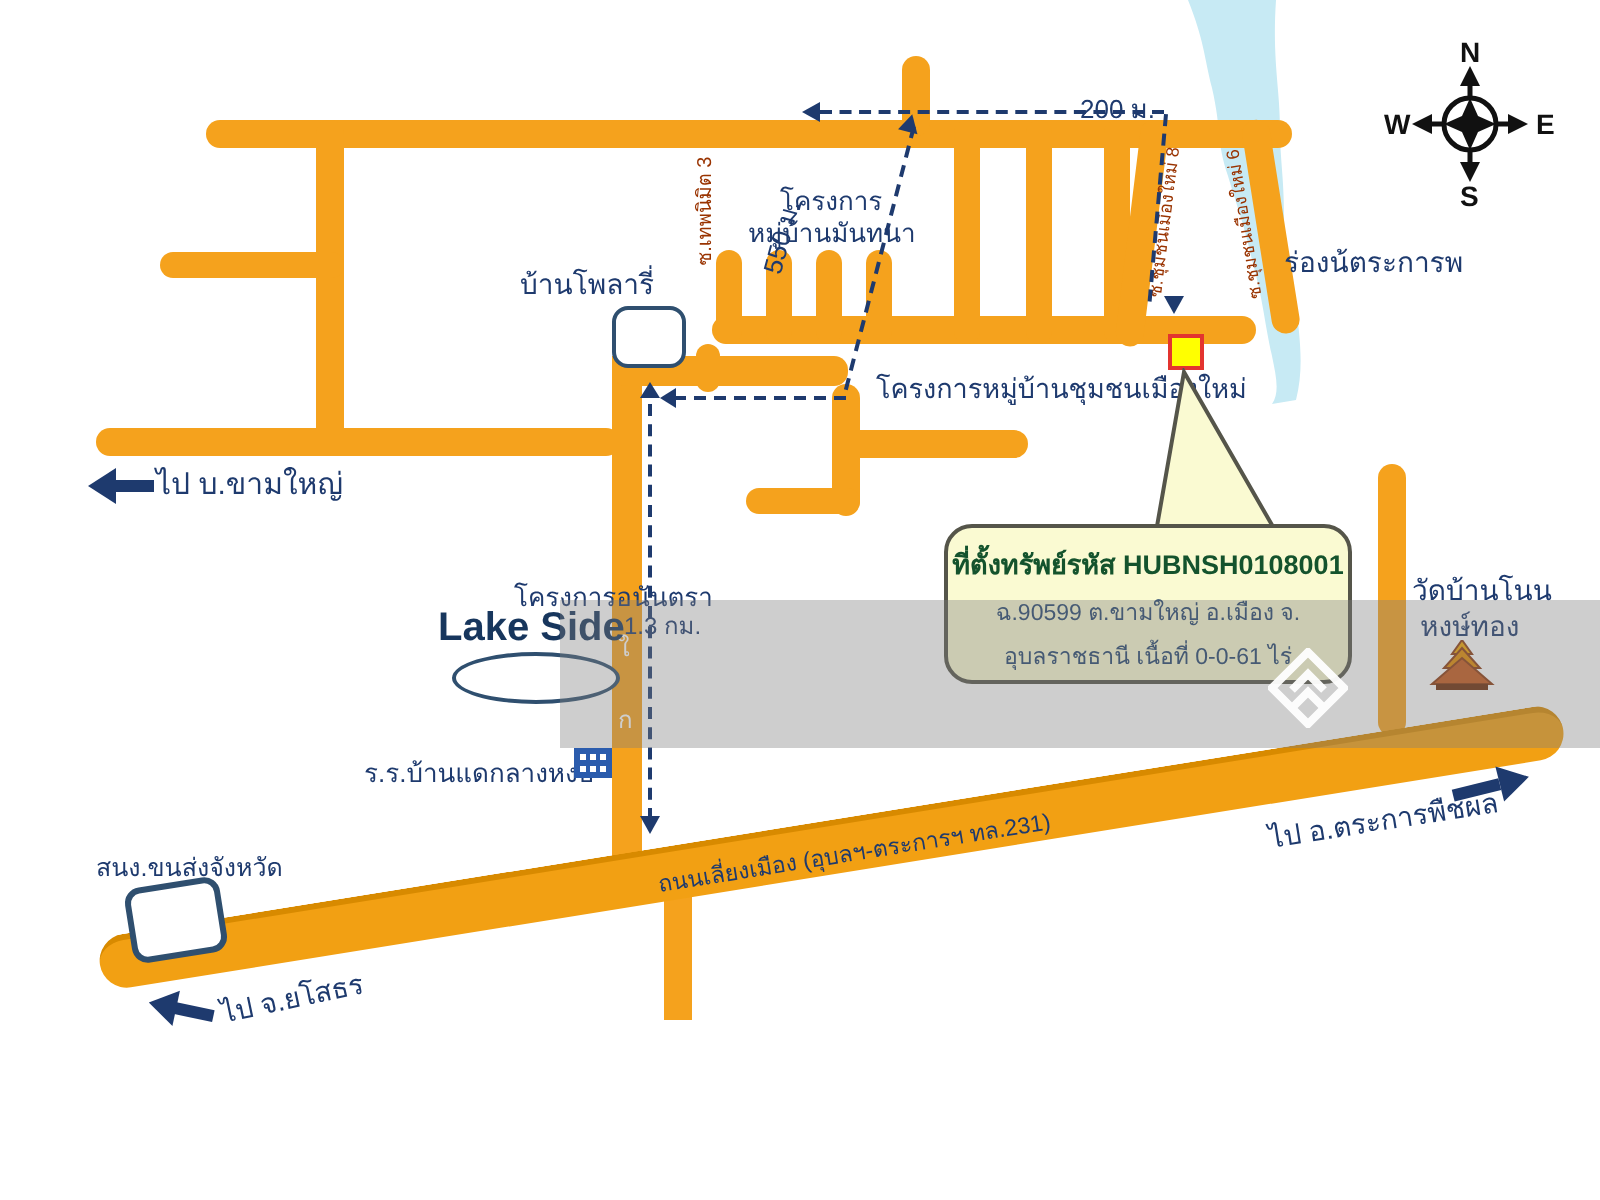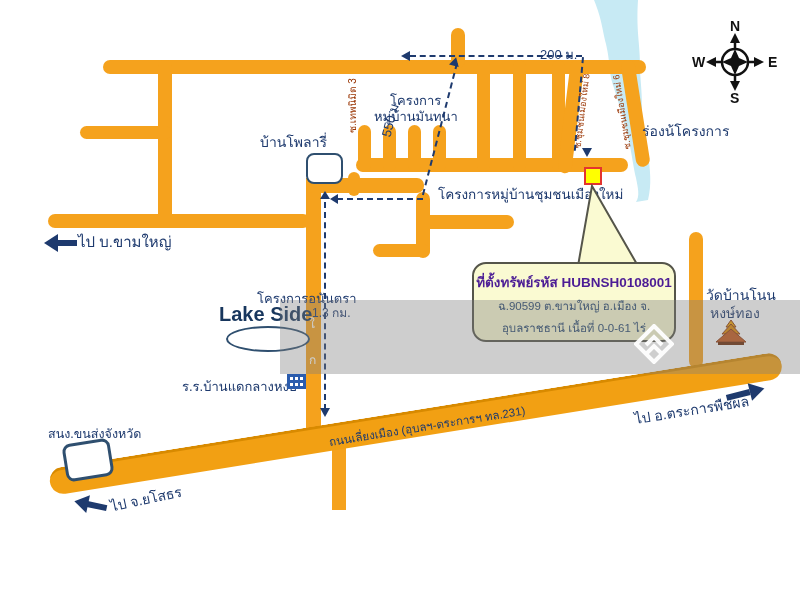--- a/index.html
+++ b/index.html
@@ -11,21 +11,21 @@
   .soi-lbl{position:absolute;color:#993300;font-size:10px;white-space:nowrap;z-index:3;text-align:center;}
   .dash-h{position:absolute;border-top:2px dashed #1E3A6E;z-index:3;}
   .dash-v{position:absolute;border-left:2px dashed #1E3A6E;z-index:3;}
   .tri{position:absolute;width:0;height:0;z-index:3;}
   .box-outline{position:absolute;background:#fff;border:3px solid #2F4F6F;border-radius:8px;z-index:4;}
   .arrow-wrap{position:absolute;z-index:4;}
   .arrow-shaft{position:absolute;background:#1E3A6E;}
   .glyph-white{position:absolute;color:#fff;font-size:12px;z-index:3;}
   .callout{position:absolute;left:472px;top:262px;width:204px;height:80px;background:#FAFAD2;
            border:2px solid #55554a;border-radius:14px;z-index:6;text-align:center;box-sizing:border-box;padding-top:7px;}
-  .callout .l1{font-size:13.5px;font-weight:bold;color:#4c1d95;}
+  .callout .l1{font-size:13.5px;font-weight:bold;color:#14532d;}
   .callout .l2,.callout .l3{font-size:11.5px;color:#24456e;margin-top:4px;}
   .band{position:absolute;left:280px;top:300px;width:520px;height:74px;background:rgba(125,125,125,0.38);z-index:8;}
   .wm-text{position:absolute;left:676px;top:330px;font-size:22px;font-weight:bold;color:rgba(255,255,255,0.95);
            letter-spacing:-0.5px;z-index:9;}
   .compass-letter{position:absolute;font-weight:bold;color:#111;font-size:14px;z-index:4;}
 </style>
 </head>
 <body>
 
 <div id="stage">
@@ -97,21 +97,21 @@
     <div class="tri" style="left:0;top:0;border-top:9px solid transparent;border-bottom:9px solid transparent;border-right:14px solid #1E3A6E;"></div>
     <div class="arrow-shaft" style="left:13px;top:6px;width:20px;height:6px;"></div>
   </div>
 
   <div class="lbl" style="left:260px;top:131px;font-size:14px;">บ้านโพลารี่</div>
   <div class="box-outline" style="left:306px;top:153px;width:33px;height:27px;border-width:2.5px;z-index:4;"></div>
 
   <div class="lbl" style="left:390px;top:90px;font-size:13px;">โครงการ</div>
   <div class="lbl" style="left:374px;top:106px;font-size:13px;text-align:center;">หมู่บ้านมันทนา</div>
 
-  <div class="lbl" style="left:642px;top:120px;font-size:14px;">ร่องน้โครงการ</div>
+  <div class="lbl" style="left:642px;top:120px;font-size:14px;">ร่องน้ตระการพ</div>
 
   <div class="lbl" style="left:438px;top:183px;font-size:13.5px;">โครงการหมู่บ้านชุมชนเมืองใหม่</div>
 
   <svg class="abs" style="left:697px;top:20px;z-index:4;" width="76" height="84" viewBox="0 0 76 84">
     <circle cx="38" cy="42" r="13" fill="#fff" stroke="#111" stroke-width="2.5"></circle>
     <polygon points="38,29 42,38 51,42 42,46 38,55 34,46 25,42 34,38" fill="#111"></polygon>
     <path d="M38,22 L38,29 M38,55 L38,62 M18,42 L25,42 M51,42 L58,42" stroke="#111" stroke-width="2.5"></path>
     <polygon points="38,13 43,23 33,23" fill="#111"></polygon>
     <polygon points="38,71 43,61 33,61" fill="#111"></polygon>
     <polygon points="9,42 19,37 19,47" fill="#111"></polygon>

